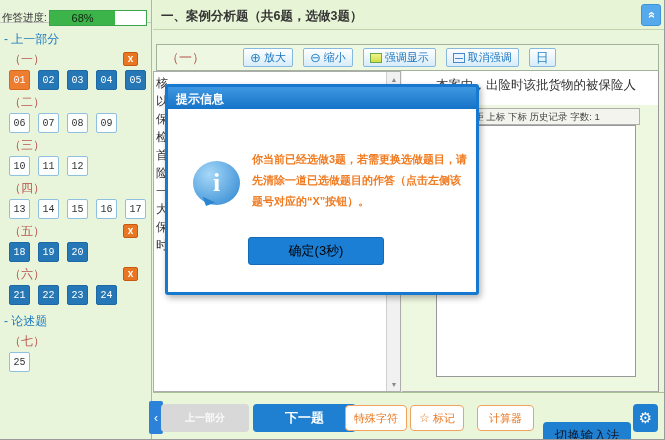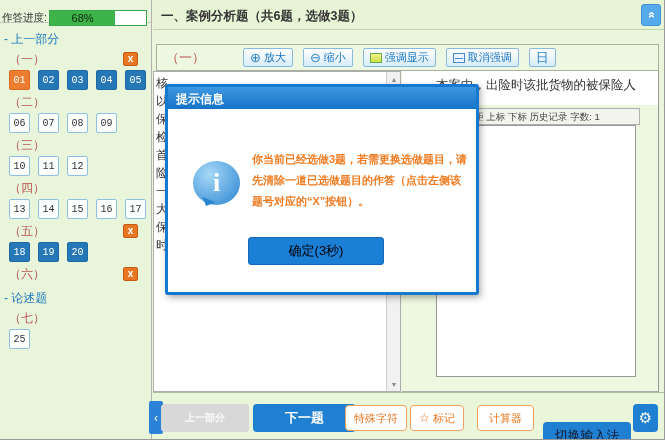--- a/index.html
+++ b/index.html
@@ -178,20 +178,26 @@
         </div>
         <div class="q-row">
           <div class="q answered">18</div>
           <div class="q answered">19</div>
           <div class="q answered">20</div>
         </div>
         <div class="group-row">
           <span class="group-label">（六）</span>
           <span class="clear-btn">x</span>
         </div>
+        <div class="q-row">
+          <div class="q answered">21</div>
+          <div class="q answered">22</div>
+          <div class="q answered">23</div>
+          <div class="q answered">24</div>
+        </div>
       </div>
 
     <div class="side-title">
       <span>-</span>
       <span>论述题</span>
     </div>
     <div id="essay-groups">
         <div class="group-row">
           <span class="group-label">（七）</span>
         </div>

